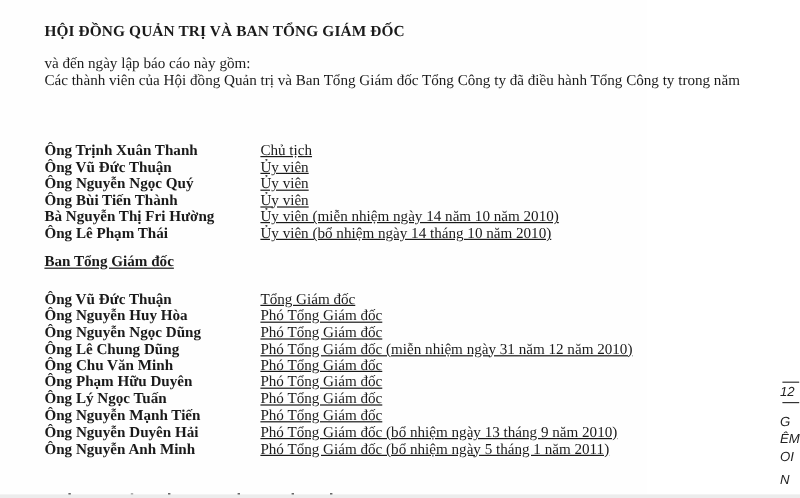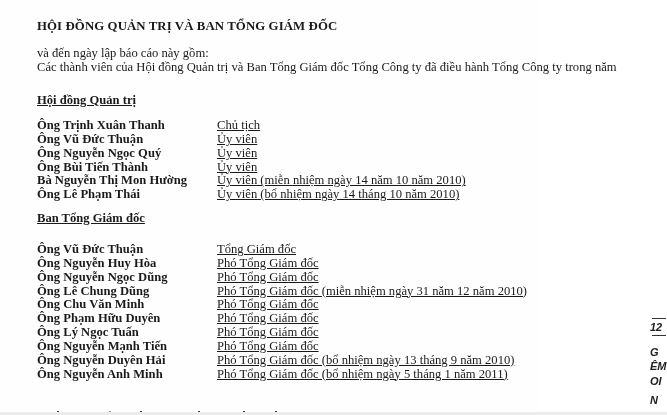--- a/index.html
+++ b/index.html
@@ -61,21 +61,21 @@
   }
   .row .role {
     position: absolute;
     left: 180px;
     text-decoration: underline;
   }
   .edge-fragment {
     position: absolute;
     left: 650px;
     font-family: "Liberation Sans", "DejaVu Sans", sans-serif;
-    font-weight: bold;
+    font-weight: normal;
     font-style: italic;
     font-size: 11px;
     color: #222;
     white-space: nowrap;
   }
   .edge-rule {
     position: absolute;
     left: 652px;
     width: 14px;
     height: 1px;
@@ -99,41 +99,40 @@
 
 <div class="page">
 
   <div class="heading">HỘI ĐỒNG QUẢN TRỊ VÀ BAN TỔNG GIÁM ĐỐC</div>
 
   <div class="intro">
     <div>và đến ngày lập báo cáo này gồm:</div>
     <div>Các thành viên của Hội đồng Quản trị và Ban Tổng Giám đốc Tổng Công ty đã điều hành Tổng Công ty trong năm</div>
   </div>
 
-  <div class="section-title" style="top:93px;">Hội đồng Quản trị</div>
 
   <div class="rows" style="top:119px;">
     <div class="row">
       <span class="name">Ông Trịnh Xuân Thanh</span>
       <span class="role">Chủ tịch</span>
     </div>
     <div class="row">
       <span class="name">Ông Vũ Đức Thuận</span>
       <span class="role">Ủy viên</span>
     </div>
     <div class="row">
       <span class="name">Ông Nguyễn Ngọc Quý</span>
       <span class="role">Ủy viên</span>
     </div>
     <div class="row">
       <span class="name">Ông Bùi Tiến Thành</span>
       <span class="role">Ủy viên</span>
     </div>
     <div class="row">
-      <span class="name">Bà Nguyễn Thị Mon Hường</span>
+      <span class="name">Bà Nguyễn Thị Fri Hường</span>
       <span class="role">Ủy viên (miễn nhiệm ngày 14 năm 10 năm 2010)</span>
     </div>
     <div class="row">
       <span class="name">Ông Lê Phạm Thái</span>
       <span class="role">Ủy viên (bổ nhiệm ngày 14 tháng 10 năm 2010)</span>
     </div>
   </div>
 
   <div class="section-title" style="top:211px;">Ban Tổng Giám đốc</div>
 

